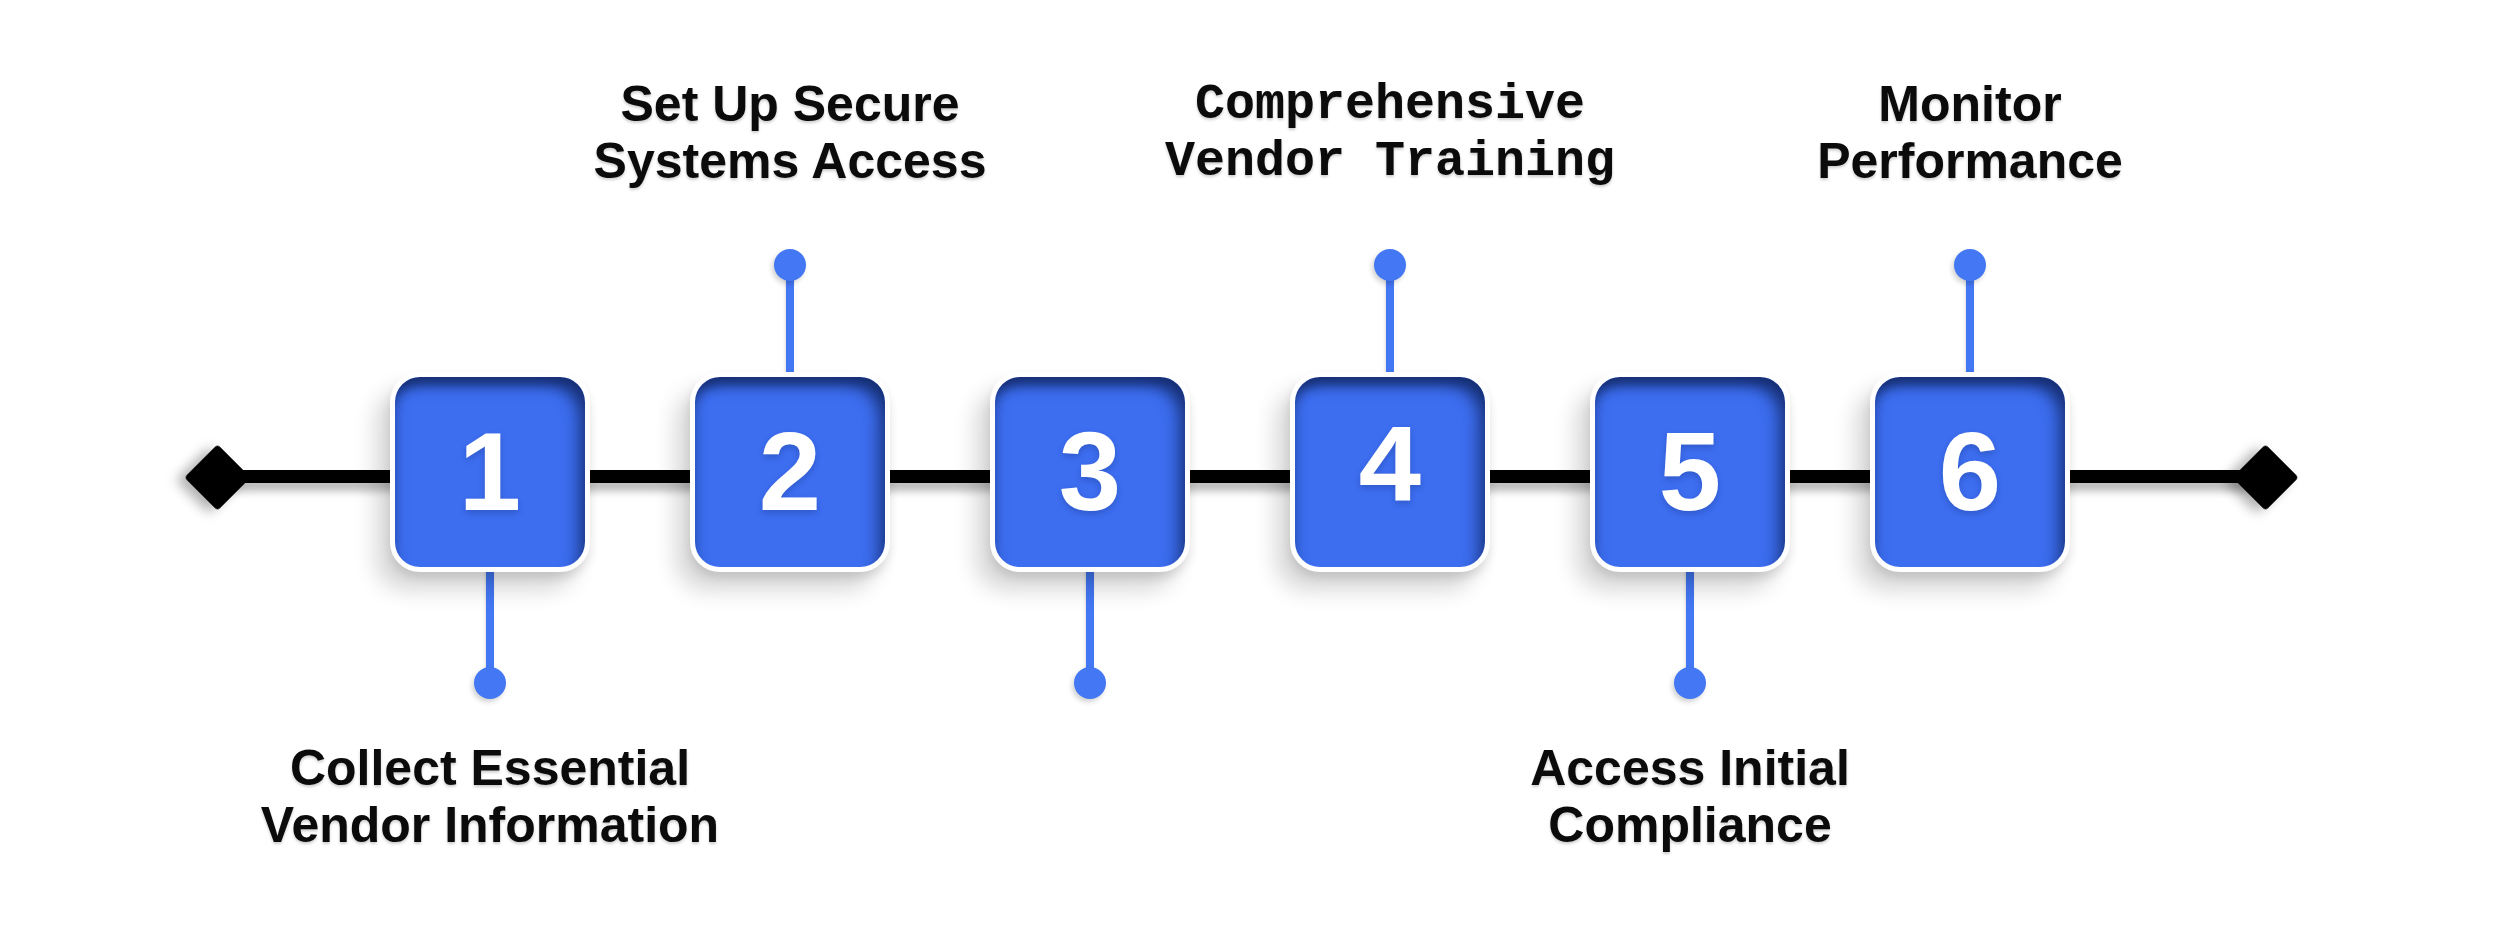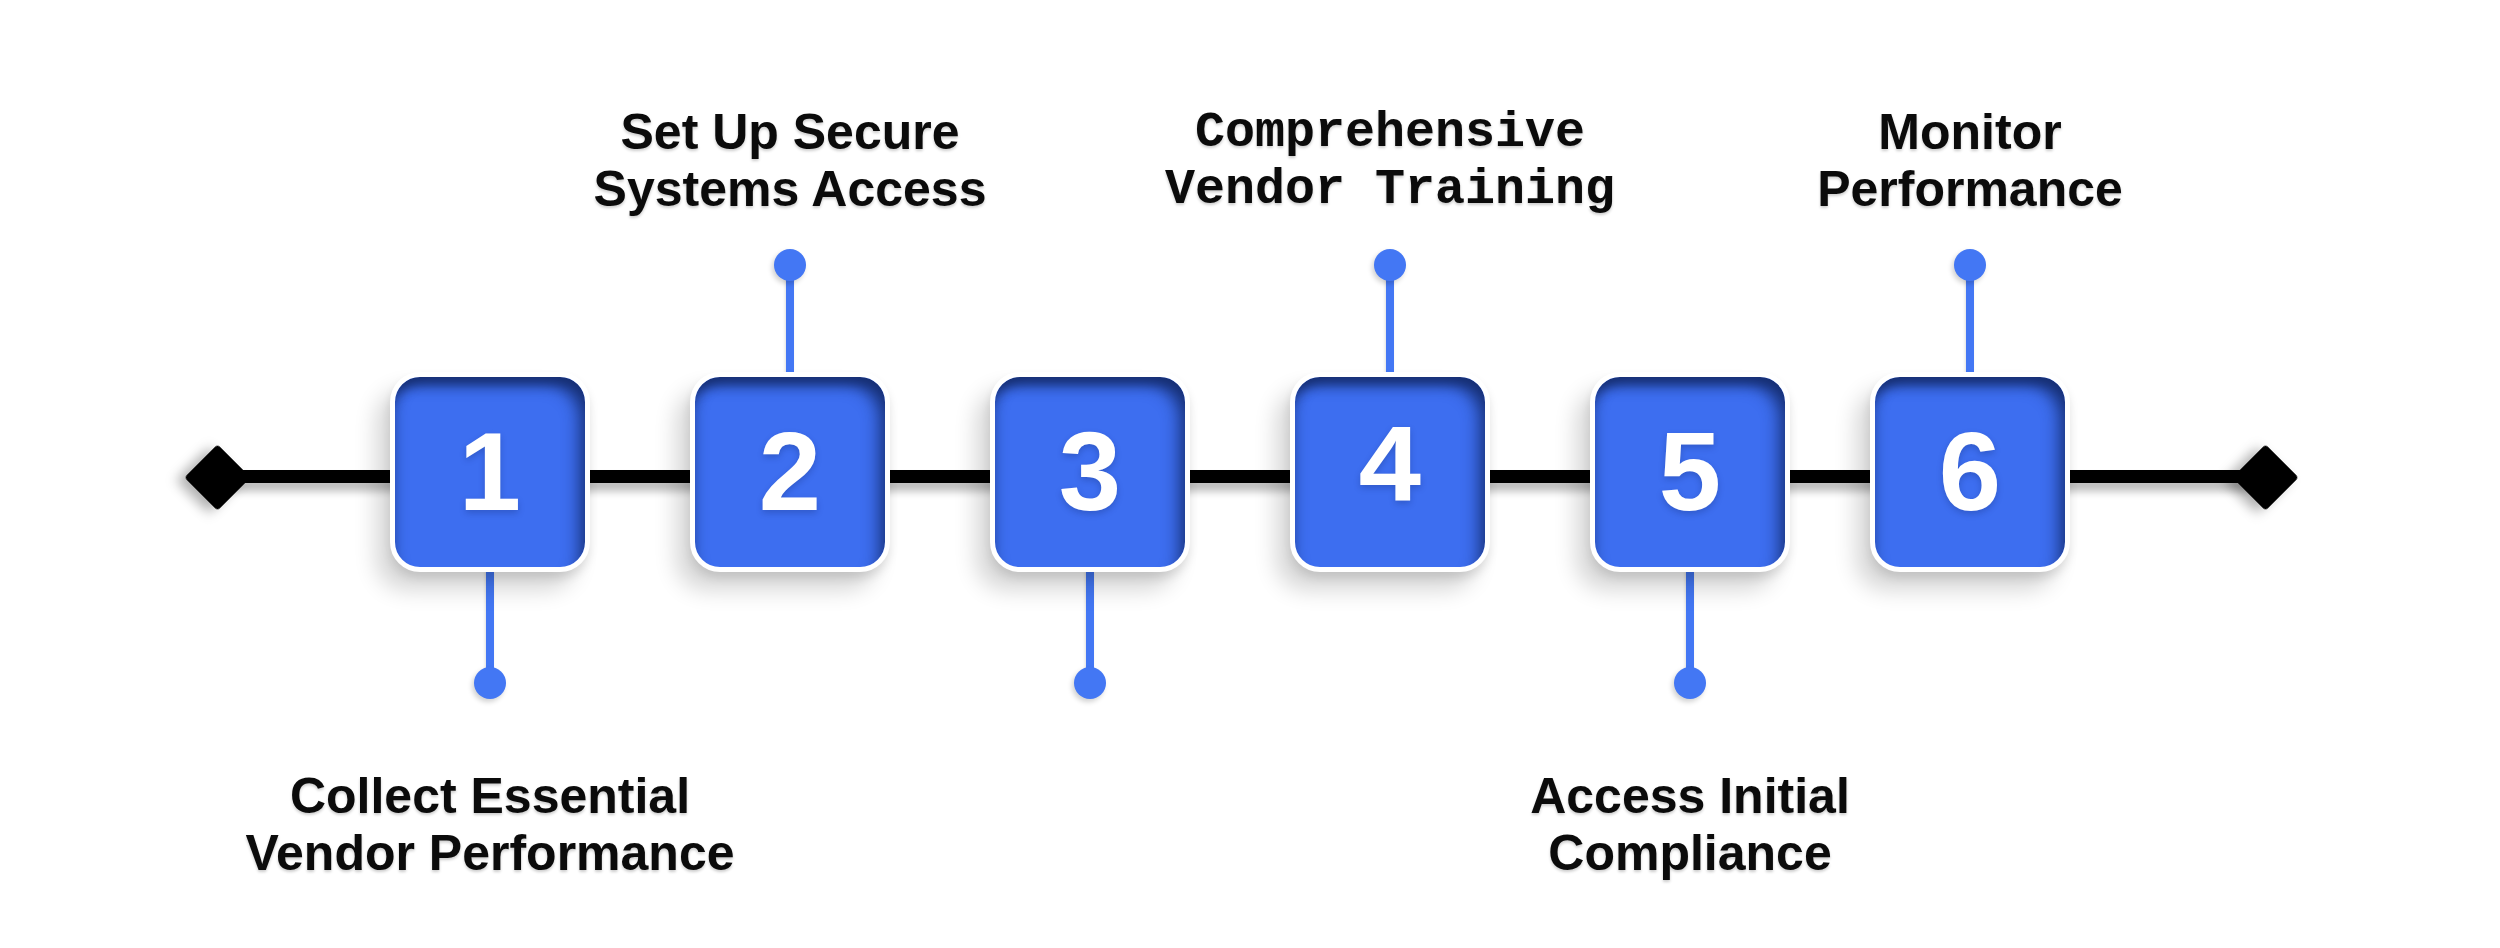--- a/index.html
+++ b/index.html
@@ -84,37 +84,36 @@
   
   .step-label{
     position:absolute;
     left:-170px;width:640px;
     text-align:center;
     font-size:50px;line-height:57px;
     font-weight:bold;
     color:var(--text,#0b0b0b);
     white-space:pre-line;
     text-shadow:0 2px 3px rgba(0,0,0,.20);
-    margin-top:28px;
   }
   .step.above .step-label{top:76px;}
   .step.below .step-label{top:740px;}
 </style>
 </head>
 <body>
 
 <div class="canvas">
 
   <div class="tl-line"></div>
   <div class="tl-diamond start"></div>
   <div class="tl-diamond end"></div>
 
   <div class="step p1 below">
     <div class="step-label">Collect Essential
-Vendor Performance</div>
+Vendor Information</div>
     <div class="stem"></div>
     <div class="dot"></div>
     <div class="box">
       <span class="num">1</span>
     </div>
   </div>
 
   <div class="step p2 above">
     <div class="step-label">Set Up Secure
 Systems Access</div>

